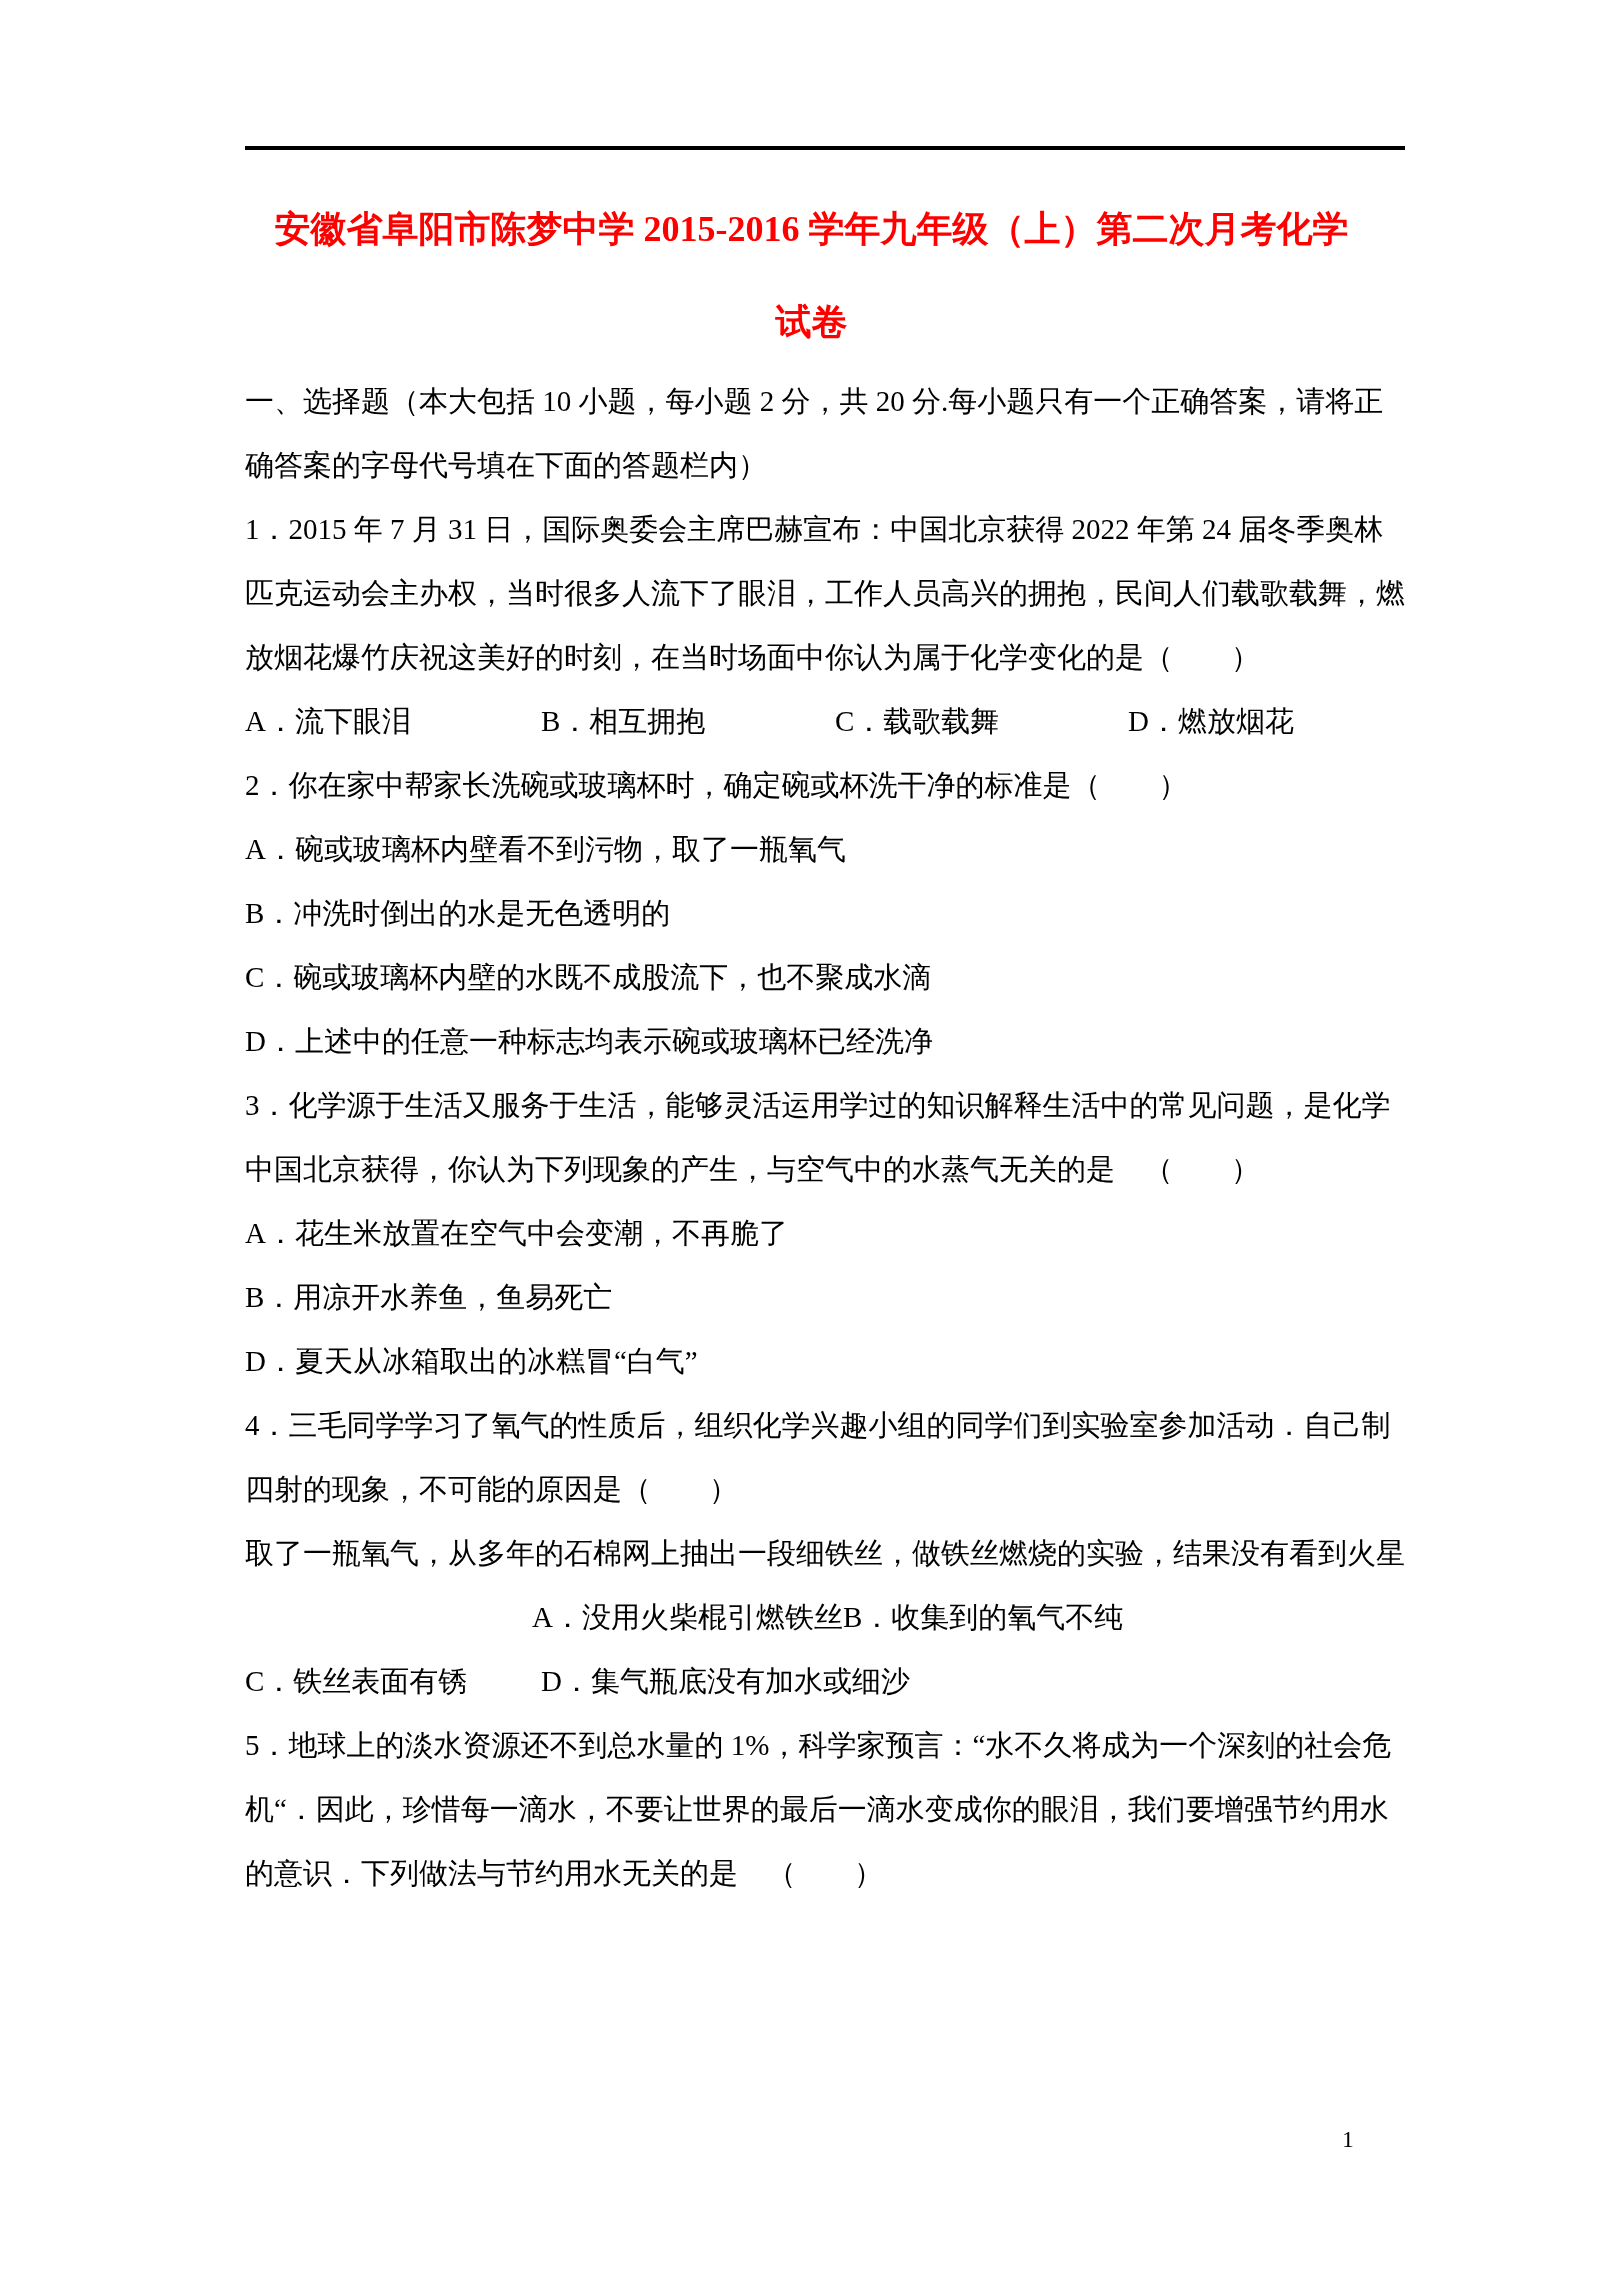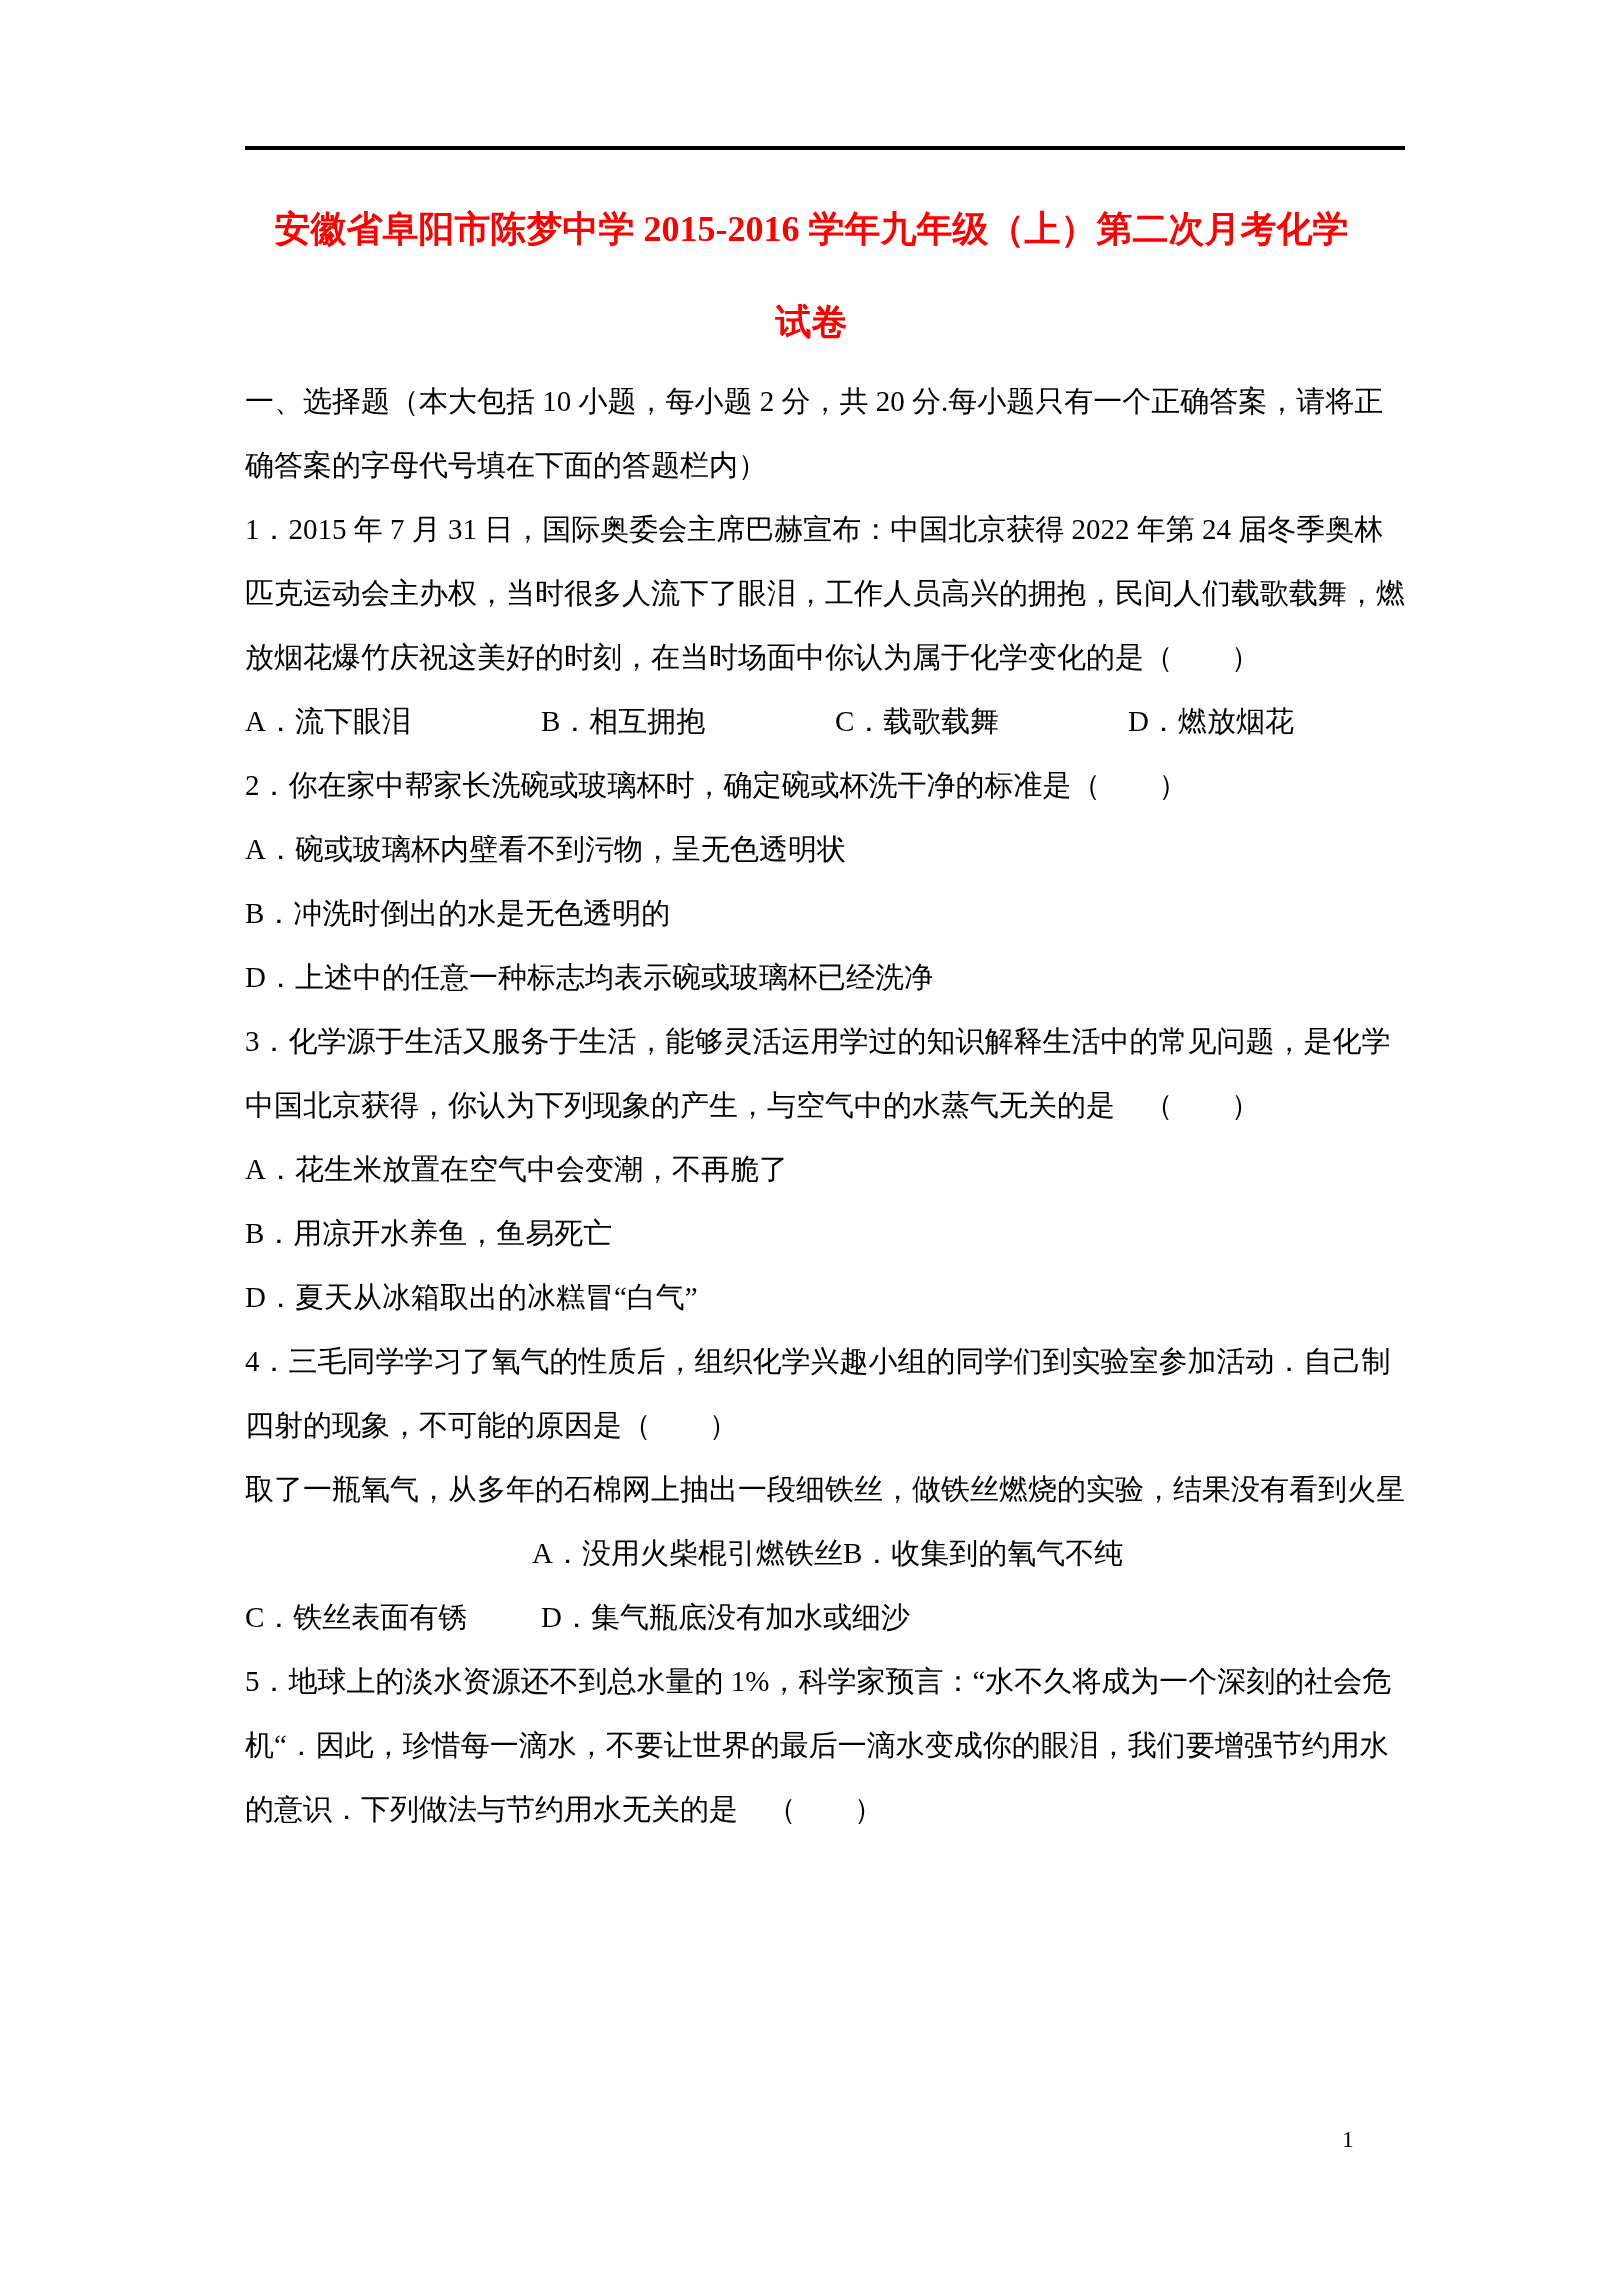--- a/index.html
+++ b/index.html
@@ -76,22 +76,23 @@
     <div class="line bold">确答案的字母代号填在下面的答题栏内）</div>
 
     <div class="line">1．2015 年 7 月 31 日，国际奥委会主席巴赫宣布：中国北京获得 2022 年第 24 届冬季奥林</div>
     <div class="line">匹克运动会主办权，当时很多人流下了眼泪，工作人员高兴的拥抱，民间人们载歌载舞，燃</div>
     <div class="line">放烟花爆竹庆祝这美好的时刻，在当时场面中你认为属于化学变化的是（　　）</div>
     <div class="line">
       <span class="opt w527">A．流下眼泪</span><span class="opt w525">B．相互拥抱</span><span class="opt w522">C．载歌载舞</span><span class="opt">D．燃放烟花</span>
     </div>
 
     <div class="line">2．你在家中帮家长洗碗或玻璃杯时，确定碗或杯洗干净的标准是（　　）</div>
-    <div class="line">A．碗或玻璃杯内壁看不到污物，呈无色透明状</div>
+    <div class="line">A．碗或玻璃杯内壁看不到污物，取了一瓶氧气</div>
     <div class="line">B．冲洗时倒出的水是无色透明的</div>
+    <div class="line">C．碗或玻璃杯内壁的水既不成股流下，也不聚成水滴</div>
     <div class="line">D．上述中的任意一种标志均表示碗或玻璃杯已经洗净</div>
 
     <div class="line">3．化学源于生活又服务于生活，能够灵活运用学过的知识解释生活中的常见问题，是化学</div>
     <div class="line">中国北京获得，你认为下列现象的产生，与空气中的水蒸气无关的是　（　　）</div>
     <div class="line">A．花生米放置在空气中会变潮，不再脆了</div>
     <div class="line">B．用凉开水养鱼，鱼易死亡</div>
     <div class="line">D．夏天从冰箱取出的冰糕冒“白气”</div>
 
     <div class="line">4．三毛同学学习了氧气的性质后，组织化学兴趣小组的同学们到实验室参加活动．自己制</div>
     <div class="line">四射的现象，不可能的原因是（　　）</div>

